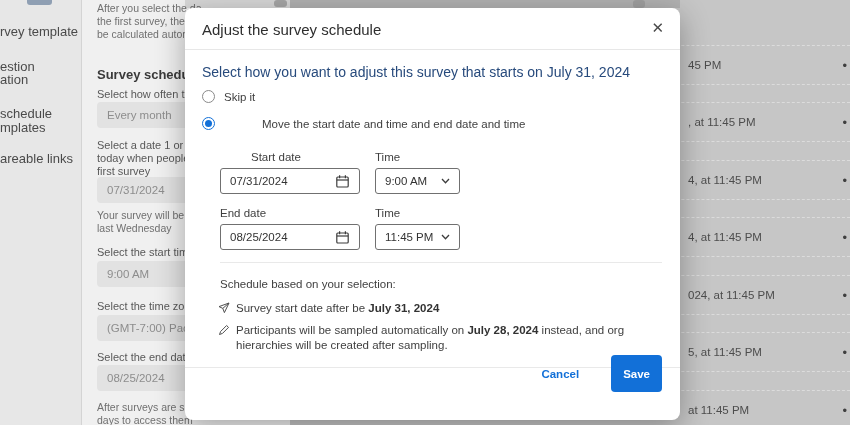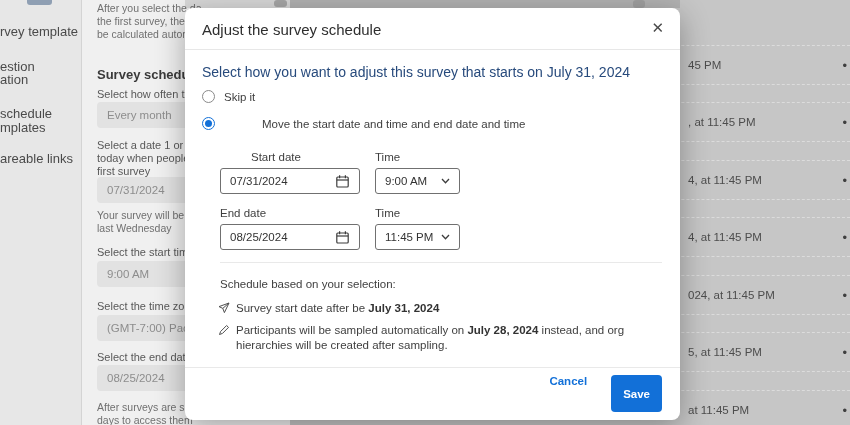--- a/index.html
+++ b/index.html
@@ -77,21 +77,21 @@
   .mid-divider { position:absolute; left:35px; right:18px; top:254px; border-top:1px solid #e9e9e9; }
 
   .summary-heading { position:absolute; left:35px; top:270px; font-size:11.5px; color:#3f3f3f; }
   .summary-item { position:absolute; left:33px; display:flex; align-items:flex-start; }
   .si-1 { top:293px; } .si-2 { top:315px; }
   .summary-icon { flex:0 0 auto; margin-top:1px; margin-right:6px; display:flex; }
   .summary-text { font-size:11.5px; color:#3f3f3f; max-width:432px; line-height:15px; }
   .summary-text b { color:#333; }
 
   .footer-divider { position:absolute; left:0; right:0; top:359px; border-top:1px solid #e9e9e9; }
-  .modal-footer { position:absolute; right:18px; bottom:8px; display:flex; align-items:flex-start; gap:24px; }
+  .modal-footer { position:absolute; right:18px; bottom:28px; display:flex; align-items:center; gap:32px; }
   .cancel-link { font-size:11.5px; font-weight:600; color:#1270d8; cursor:pointer; }
   .save-btn { min-width:48px; height:37px; background:#1270d8; color:#fff; font-size:11.5px; font-weight:600;
               border:none; border-radius:4px; display:flex; align-items:center; justify-content:center; padding:0 12px; cursor:pointer; }
 </style>
 </head>
 <body>
 
 <div class="stage">
 
   <div class="sidebar">

